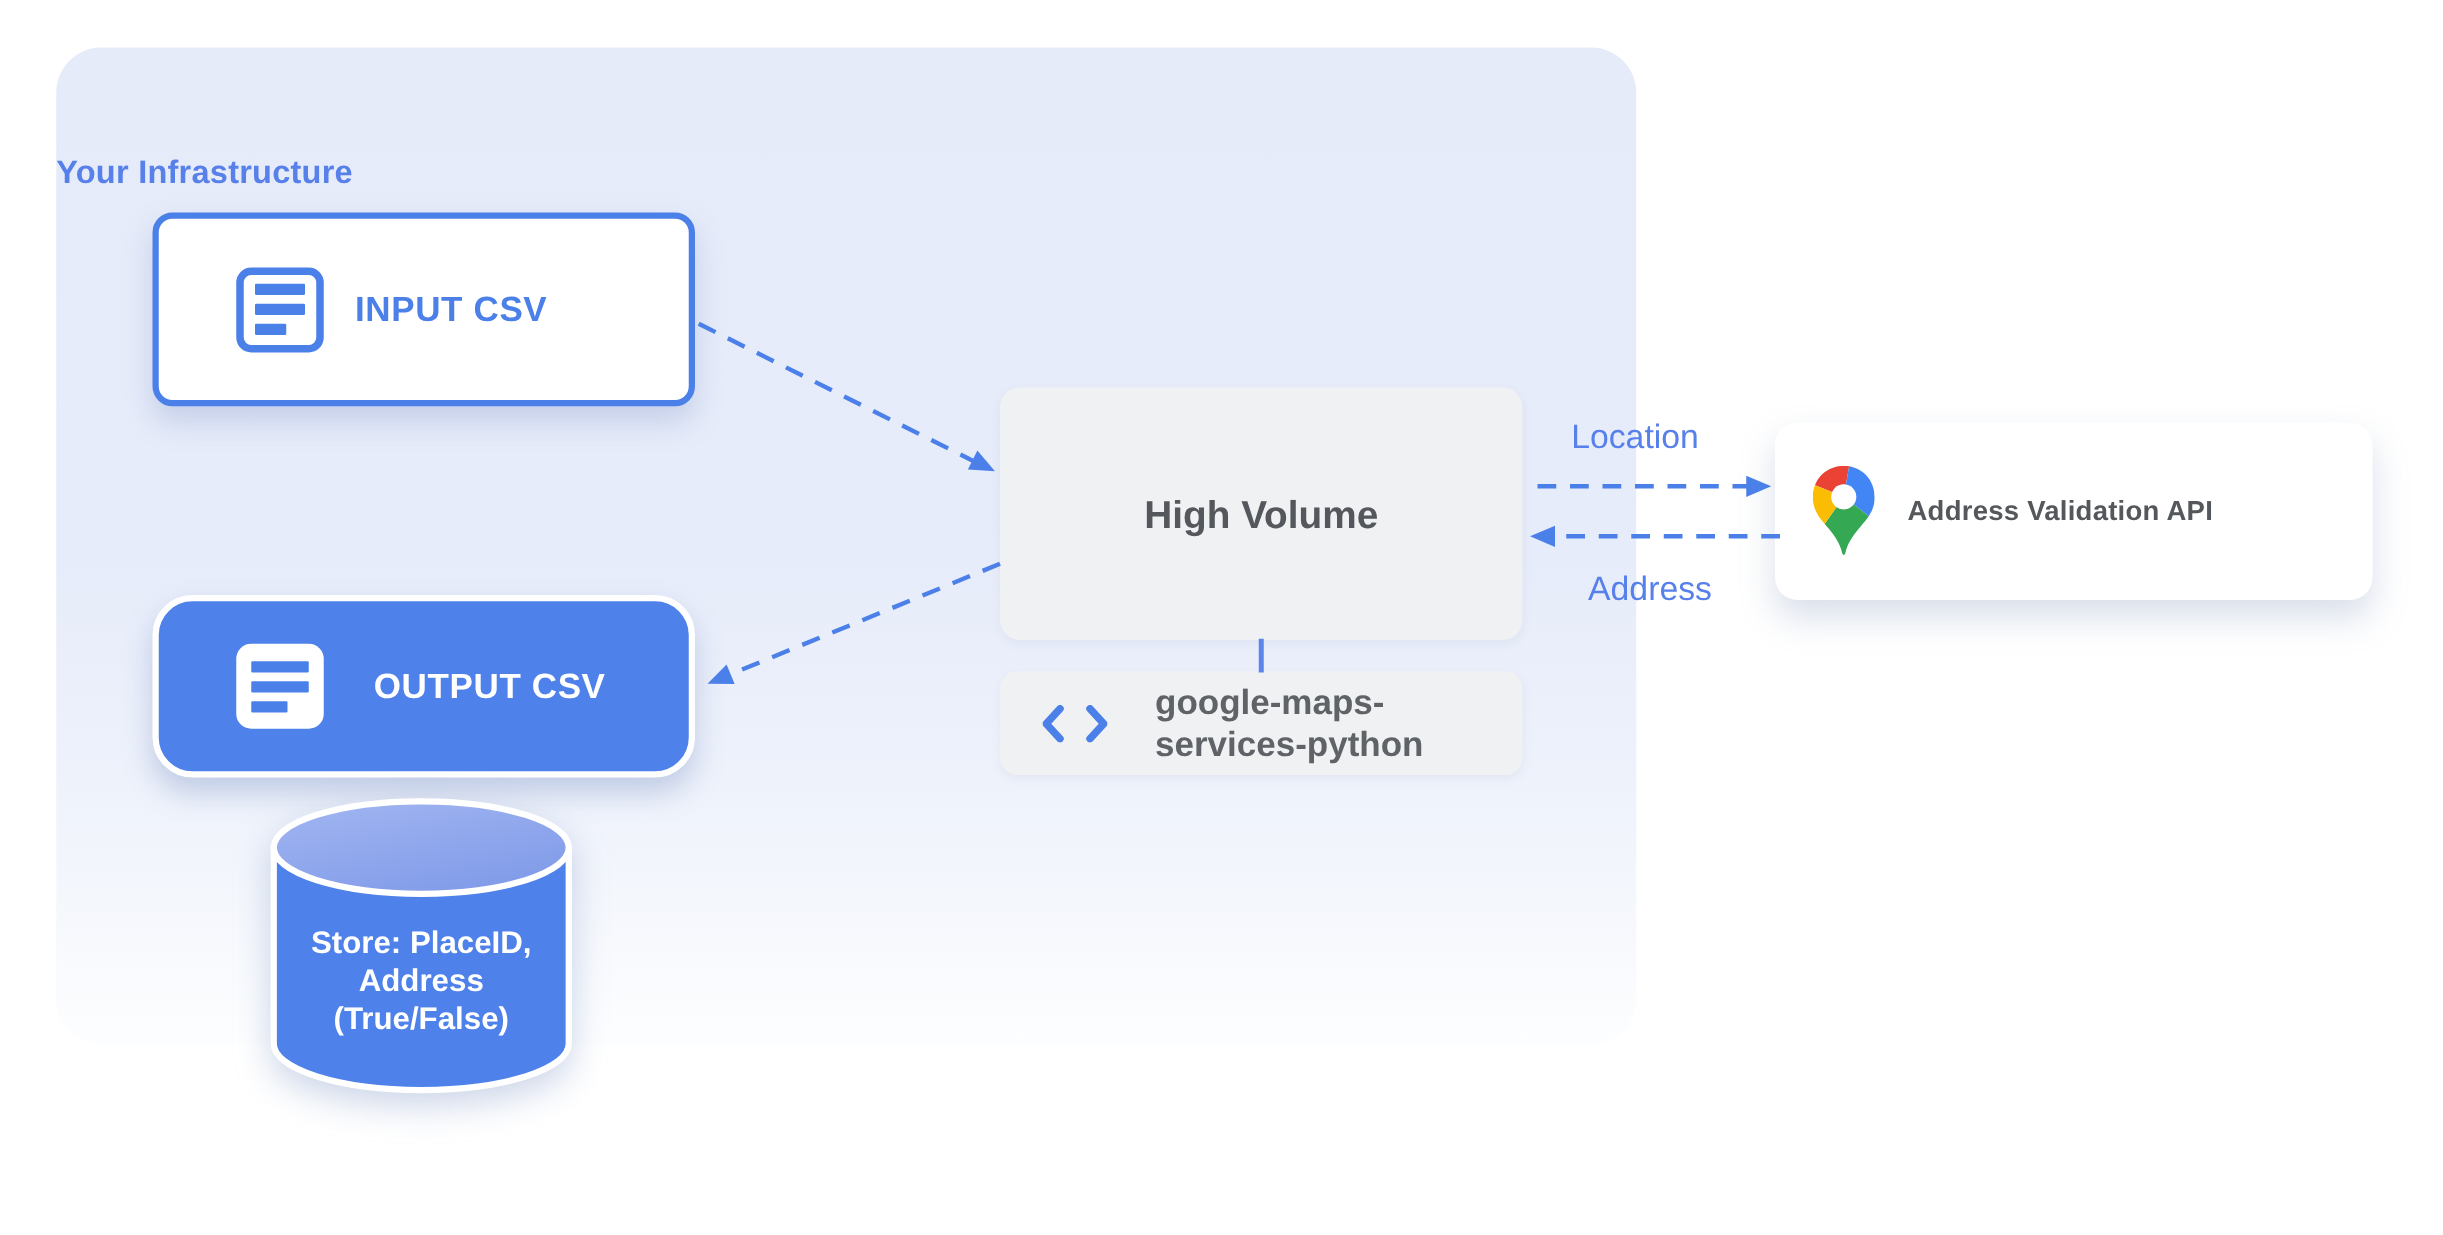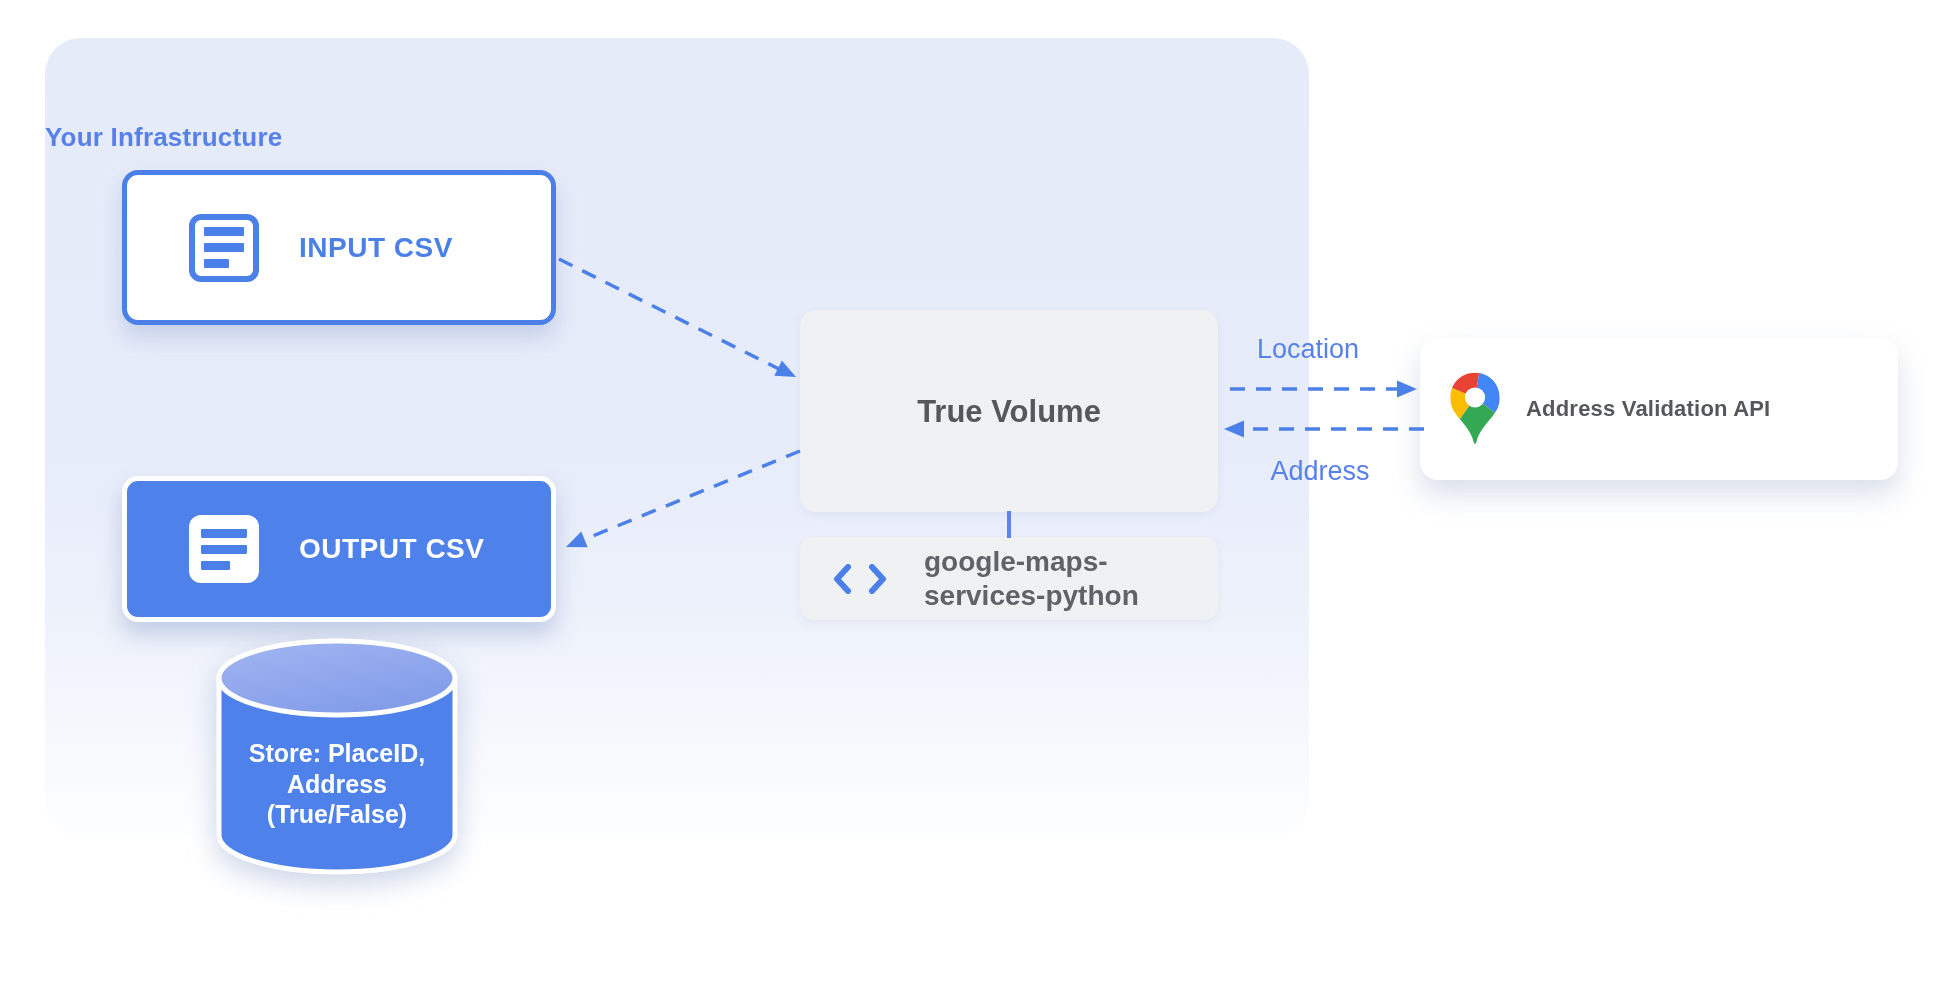--- a/index.html
+++ b/index.html
@@ -17,27 +17,27 @@
     font-size:26px;font-weight:bold;color:#5880ea;letter-spacing:.2px;
   }
 
   
   .node{position:absolute;display:flex;align-items:center;box-sizing:border-box;}
 
   .input-box{
     left:122px;top:170px;width:434px;height:155px;
     background:#ffffff;border:5px solid #4c80e9;border-radius:16px;
     box-shadow:0 12px 22px rgba(110,135,190,.28);
-    padding-left:62px;gap:40px;
+    padding-left:62px;gap:25px;
   }
   .input-box .label{font-size:28px;font-weight:bold;color:#4c80e9;letter-spacing:.5px;}
 
   .output-box{
     left:122px;top:476px;width:434px;height:146px;
-    background:#4e81e9;border:5px solid #ffffff;border-radius:16px;
+    background:#4e81e9;border:5px solid #ffffff;border-radius:32px;
     box-shadow:0 12px 22px rgba(110,135,190,.35);
     padding-left:62px;gap:40px;
   }
   .output-box .label{font-size:28px;font-weight:bold;color:#ffffff;letter-spacing:.5px;}
 
   
   .doc{width:70px;height:68px;border-radius:12px;box-sizing:border-box;
        display:flex;flex-direction:column;justify-content:center;gap:7px;flex:0 0 auto;}
   .doc.outline{border:6px solid #4c80e9;background:#ffffff;padding:0 9px;}
   .doc.solid{background:#ffffff;padding:0 12px;}
@@ -101,21 +101,21 @@
   <div class="doc solid">
     <div class="bar"></div>
       <div class="bar"></div>
       <div class="bar short"></div>
   </div>
   <div class="label">OUTPUT CSV</div>
 </div>
 
 <div class="node script-box">
   <div class="lines">
-    <div>True Volume</div>
+    <div>High Volume</div>
   </div>
 </div>
 
 <div class="node lib-box">
   <svg width="52" height="30" viewBox="0 0 52 30">
     <polyline points="14,3 3,15 14,27" fill="none" stroke="#4c80e9" stroke-width="6" stroke-linecap="round" stroke-linejoin="round"></polyline>
     <polyline points="38,3 49,15 38,27" fill="none" stroke="#4c80e9" stroke-width="6" stroke-linecap="round" stroke-linejoin="round"></polyline>
   </svg>
   <div class="lines">
     <div>google-maps-</div>

